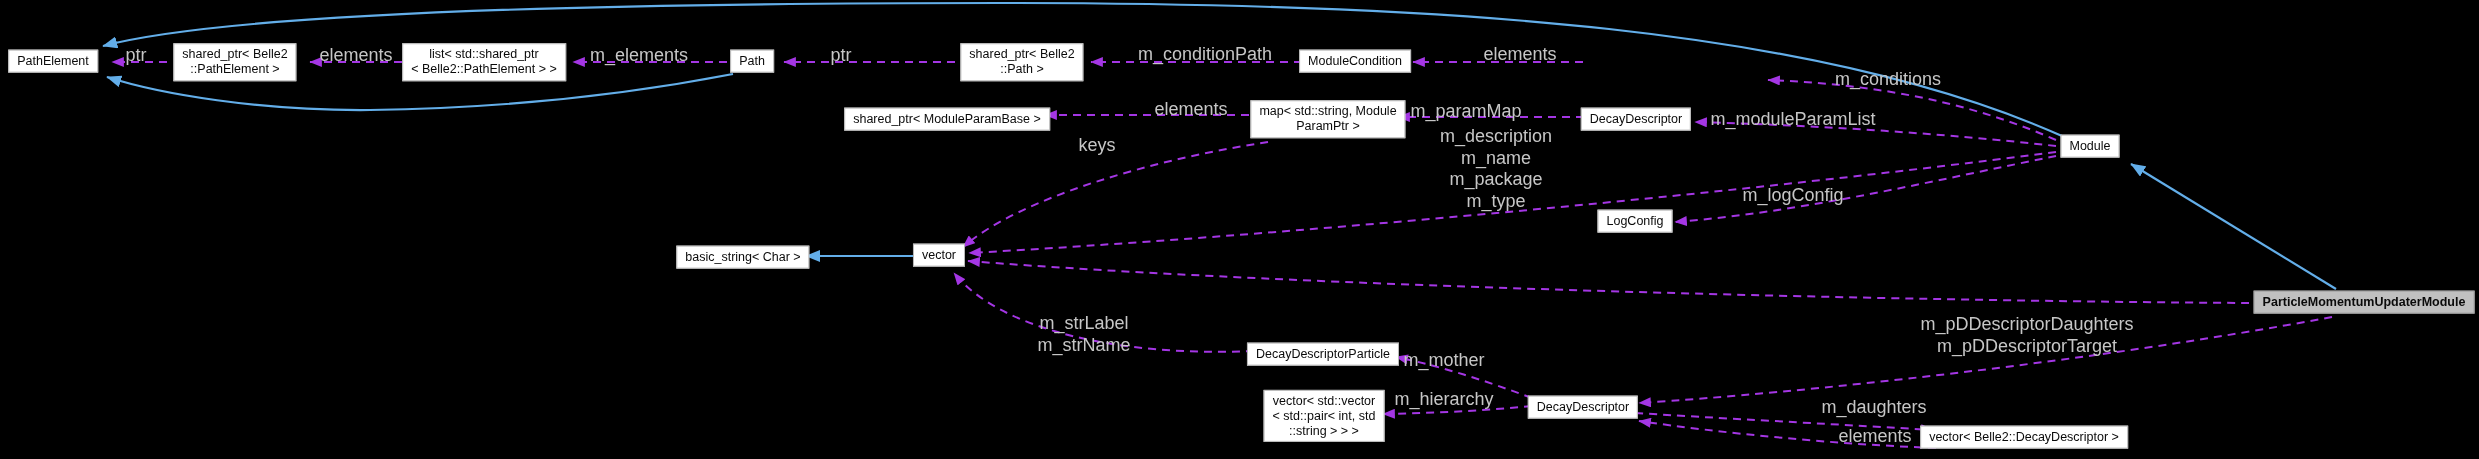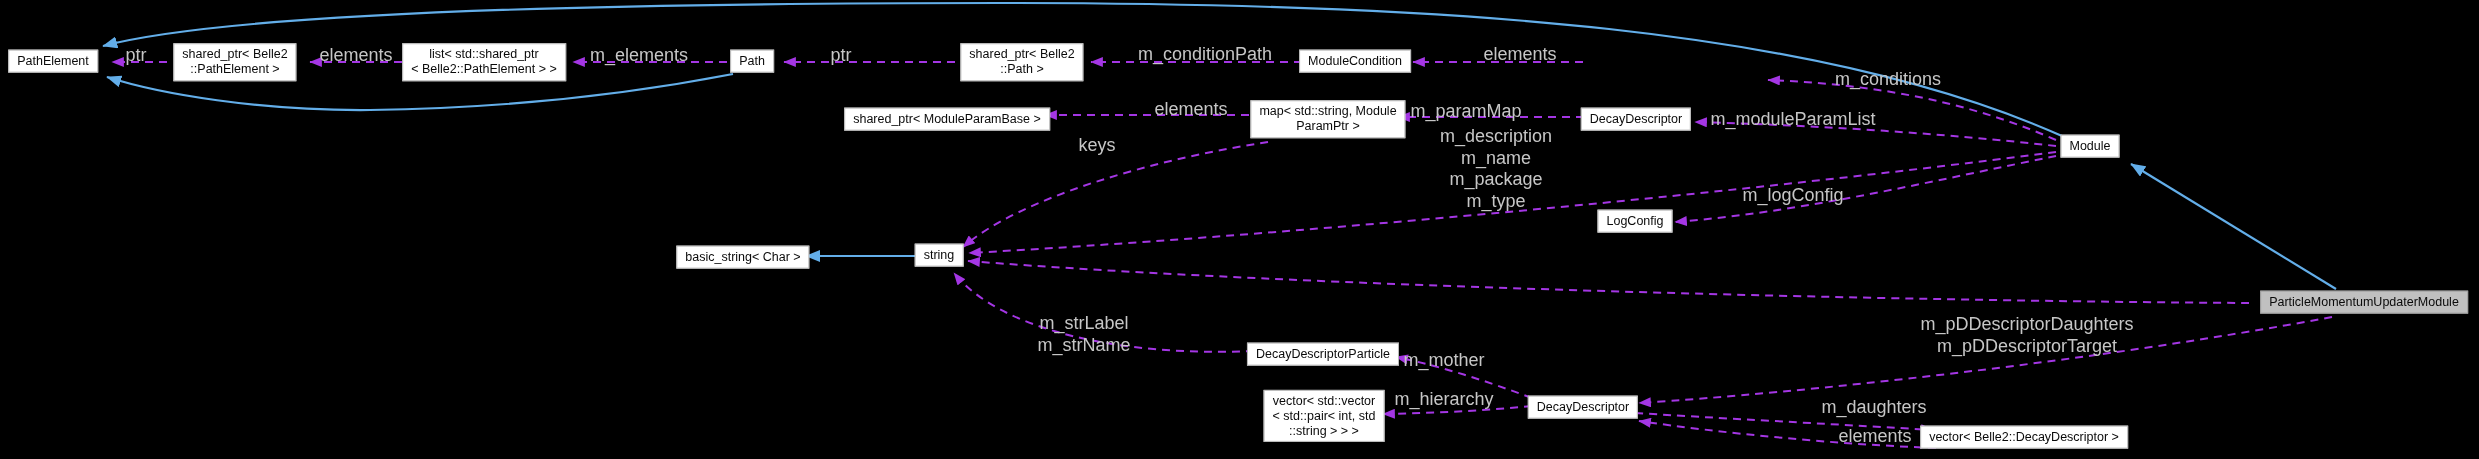--- a/index.html
+++ b/index.html
@@ -31,20 +31,21 @@
     font-size:12.5px;
     line-height:1.18;
     padding:3px 8px;
     text-align:center;
     white-space:pre-line;
     z-index:2;
   }
   .node.hl {
     background:var(--highlight-fill,#bfbfbf);
     border-color:#9e9e9e;
+    font-weight:bold;
   }
   .elabel {
     position:absolute;
     transform:translate(-50%,-50%);
     color:var(--label-text,#c4c4c4);
     font-size:18px;
     line-height:1.2;
     text-align:center;
     white-space:pre-line;
     z-index:1;
@@ -101,21 +102,21 @@
   <div class="node" style="left:1022px;top:62px">shared_ptr&lt; Belle2
 ::Path &gt;</div>
   <div class="node" style="left:1355px;top:61px">ModuleCondition</div>
   <div class="node" style="left:1328px;top:119px">map&lt; std::string, Module
 ParamPtr &gt;</div>
   <div class="node" style="left:947px; top:119px">shared_ptr&lt; ModuleParamBase &gt;</div>
   <div class="node" style="left:1636px;top:119px">DecayDescriptor</div>
   <div class="node" style="left:2090px;top:146px">Module</div>
   <div class="node" style="left:1635px;top:221px">LogConfig</div>
   <div class="node" style="left:743px; top:257px">basic_string&lt; Char &gt;</div>
-  <div class="node" style="left:939px; top:255px">string</div>
+  <div class="node" style="left:939px; top:255px">vector</div>
   <div class="node" style="left:1323px;top:354px">DecayDescriptorParticle</div>
   <div class="node" style="left:1324px;top:416px">vector&lt; std::vector
 &lt; std::pair&lt; int, std
 ::string &gt; &gt; &gt;</div>
   <div class="node" style="left:1583px;top:407px">DecayDescriptor</div>
   <div class="node" style="left:2024px;top:437px">vector&lt; Belle2::DecayDescriptor &gt;</div>
   <div class="node hl" style="left:2364px;top:302px">ParticleMomentumUpdaterModule</div>
 
   <div class="elabel" style="left:136px; top:56px">ptr</div>
   <div class="elabel" style="left:356px; top:56px">elements</div>

